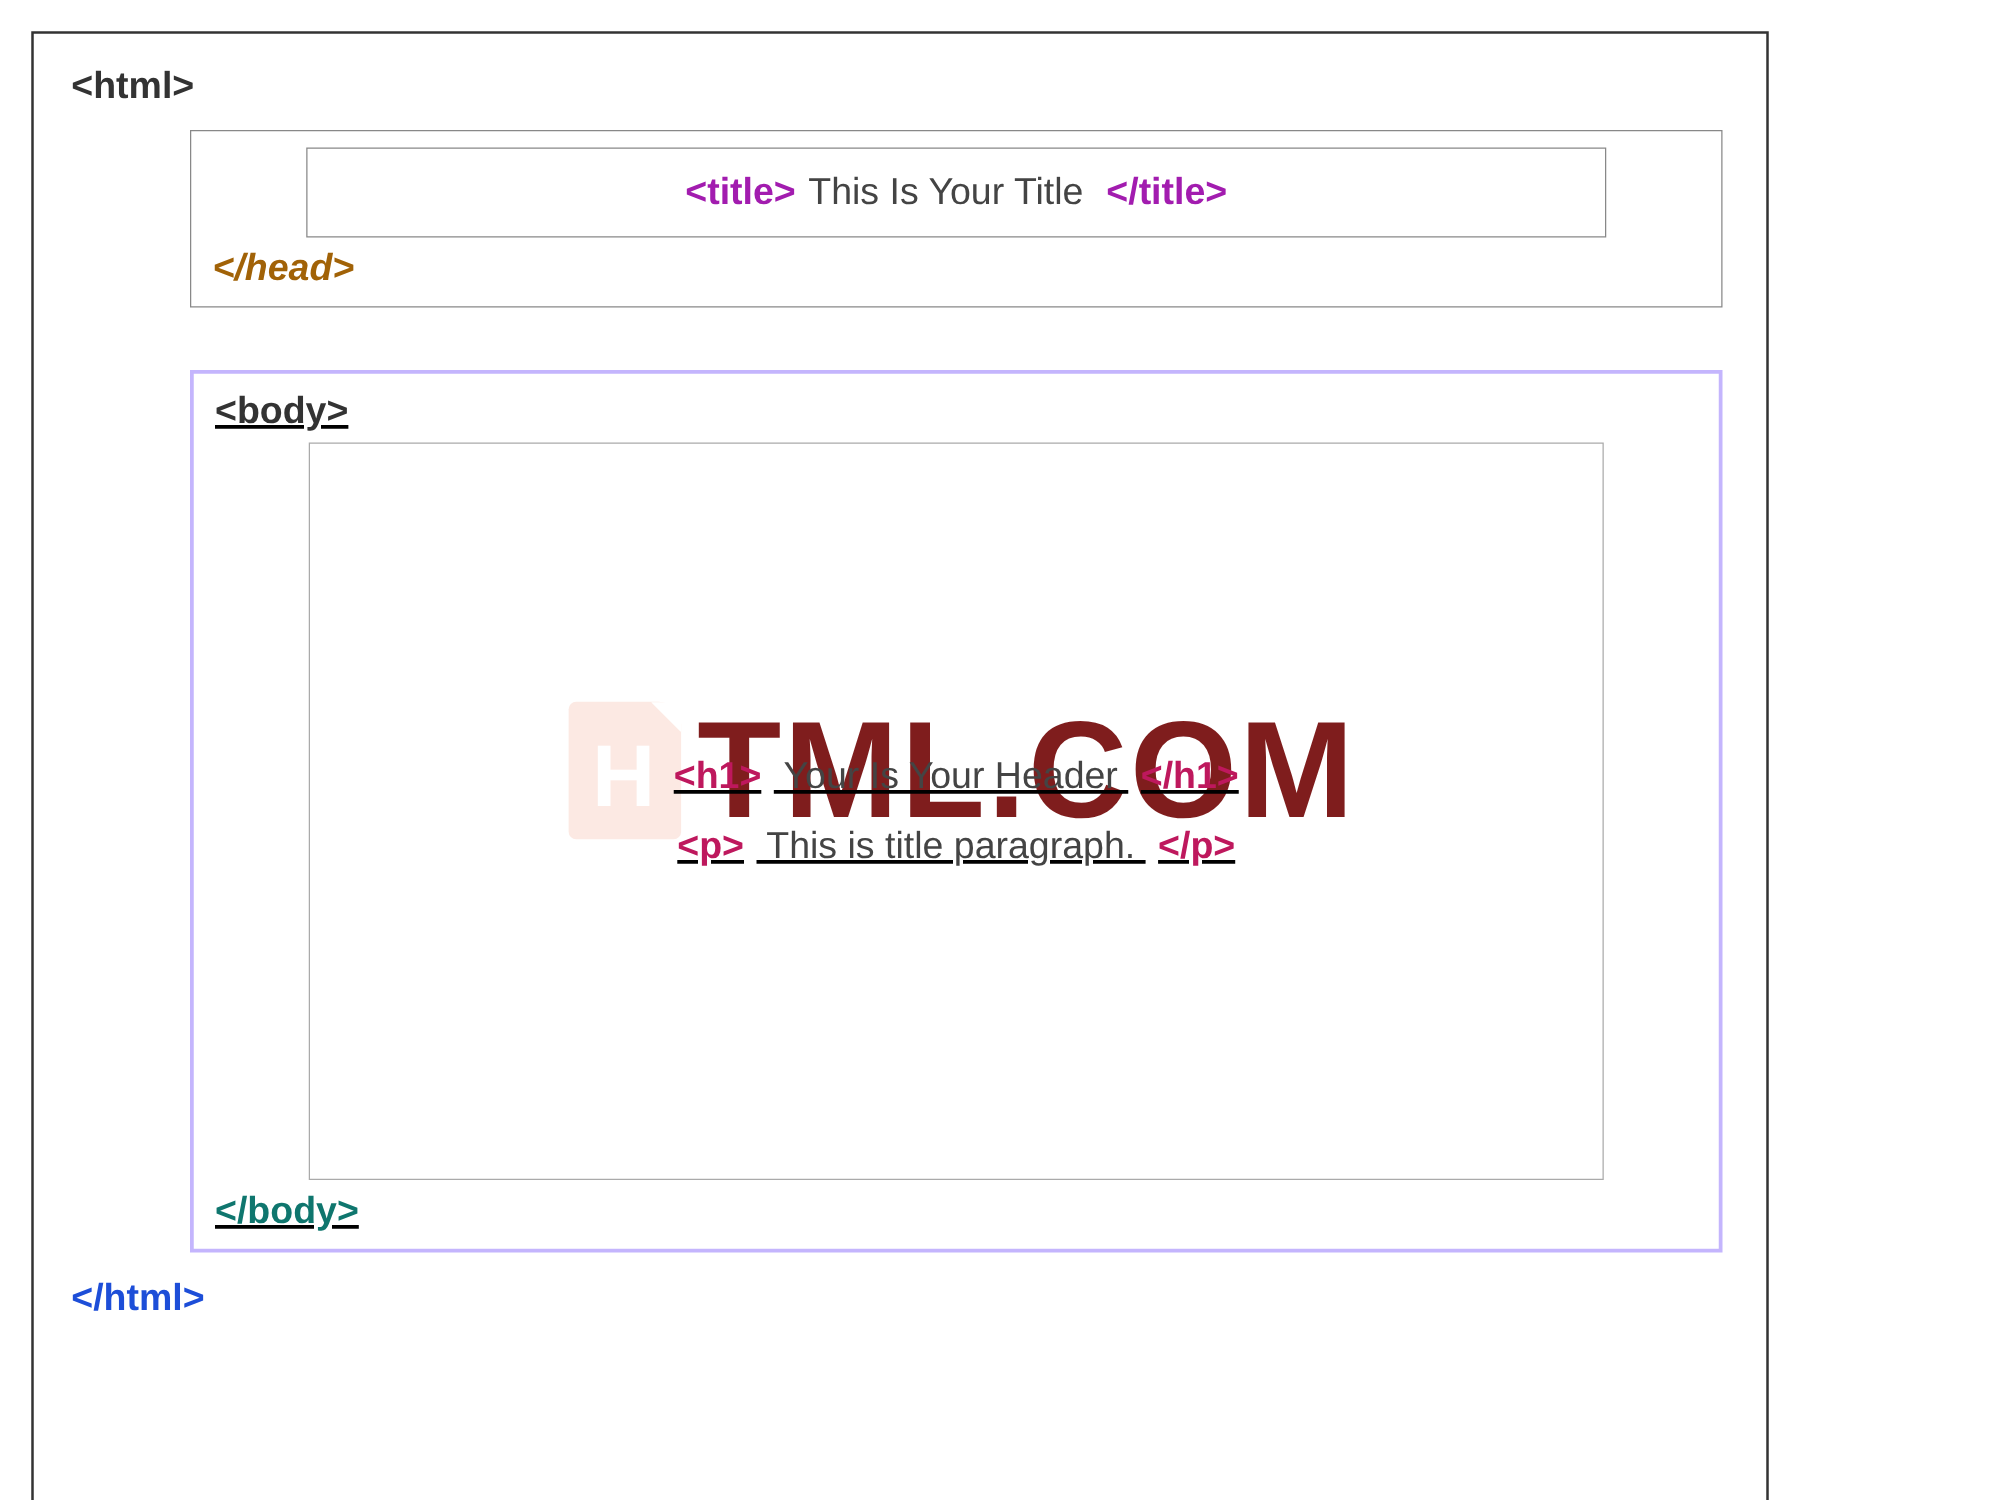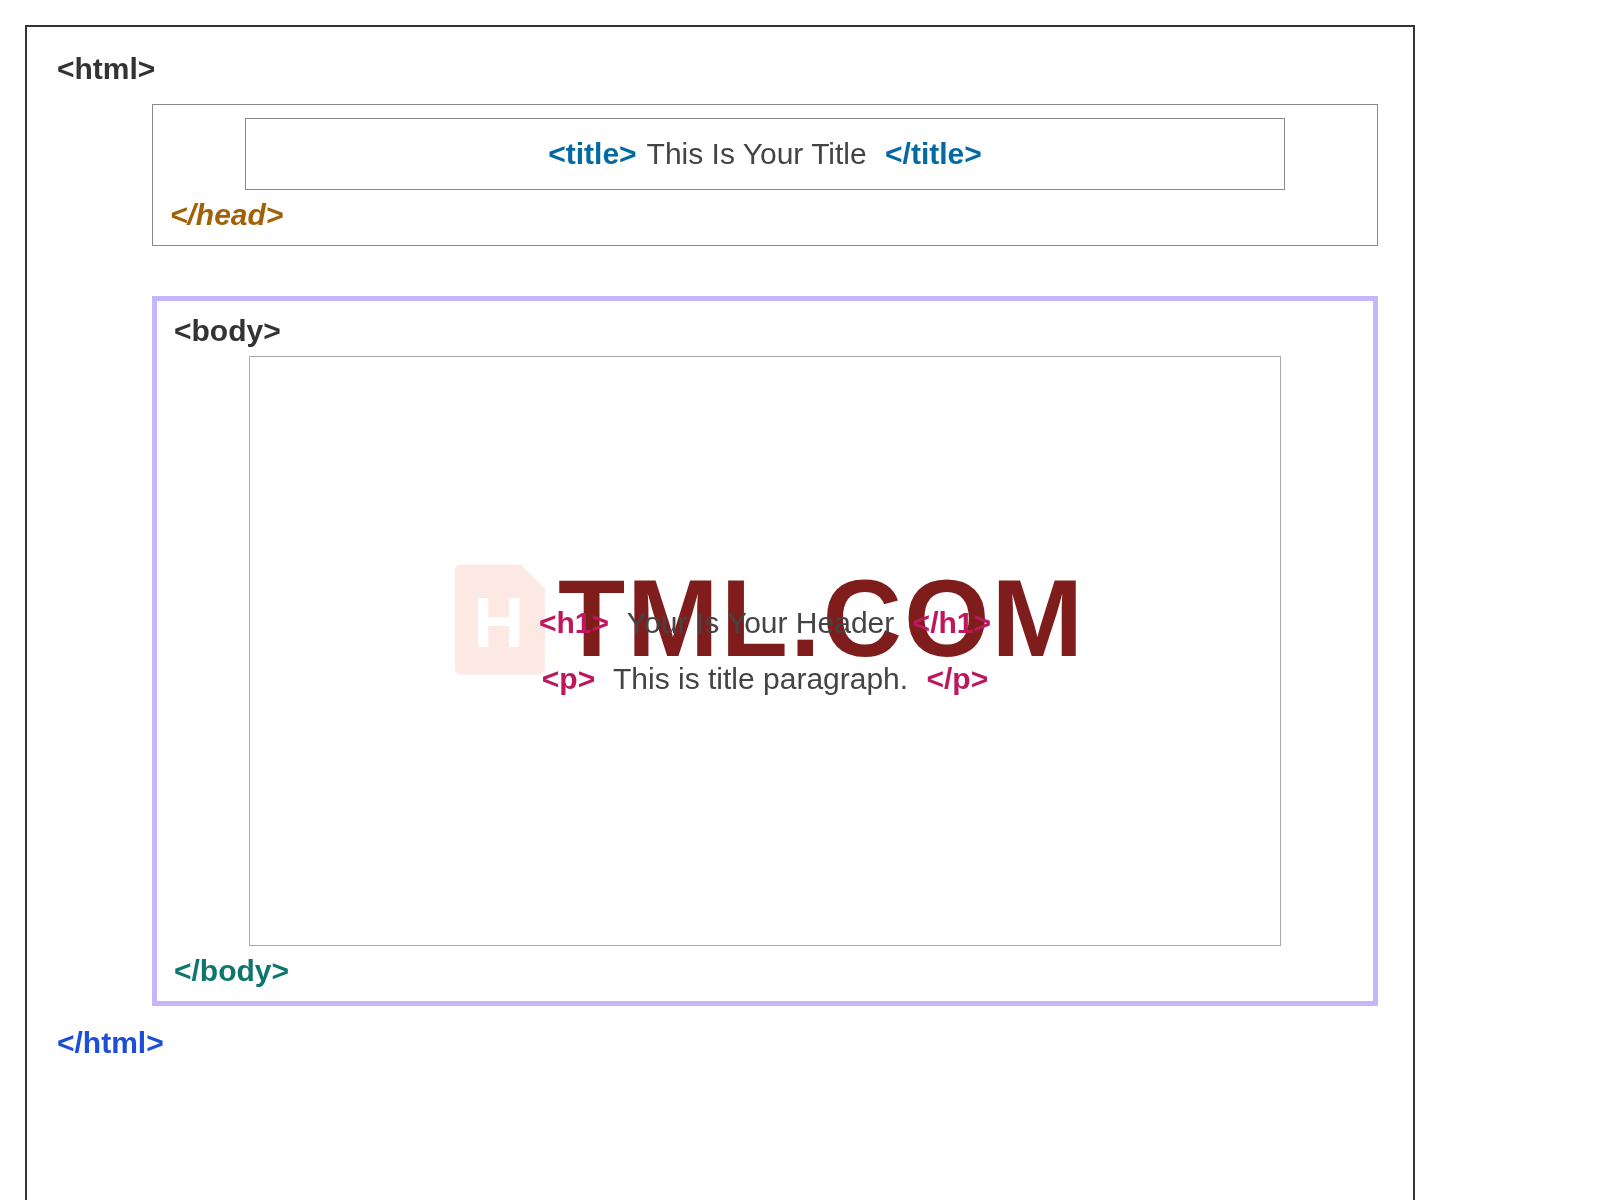--- a/index.html
+++ b/index.html
@@ -57,27 +57,28 @@
       border: 1px solid #888;
       margin-left: 80px;
       margin-right: 80px;
       padding: 18px 10px;
       text-align: center;
       font-size: 30px;
       color: #444;
     }
     .title-box .tag {
       font-weight: 700;
-      color: #0369a1;
+      color: #a21caf;
     }
     .body-box {
-      border: 5px solid #c4b5fd;
+      border: 3px solid #c4b5fd;
       margin-left: 100px;
       margin-right: 10px;
       padding: 8px 12px 8px 12px;
+      text-decoration: underline;
     }
     .body-open {
       font-size: 30px;
       font-weight: 700;
       color: #333;
       margin-bottom: 8px;
     }
     .body-close {
       font-size: 30px;
       font-weight: 700;

